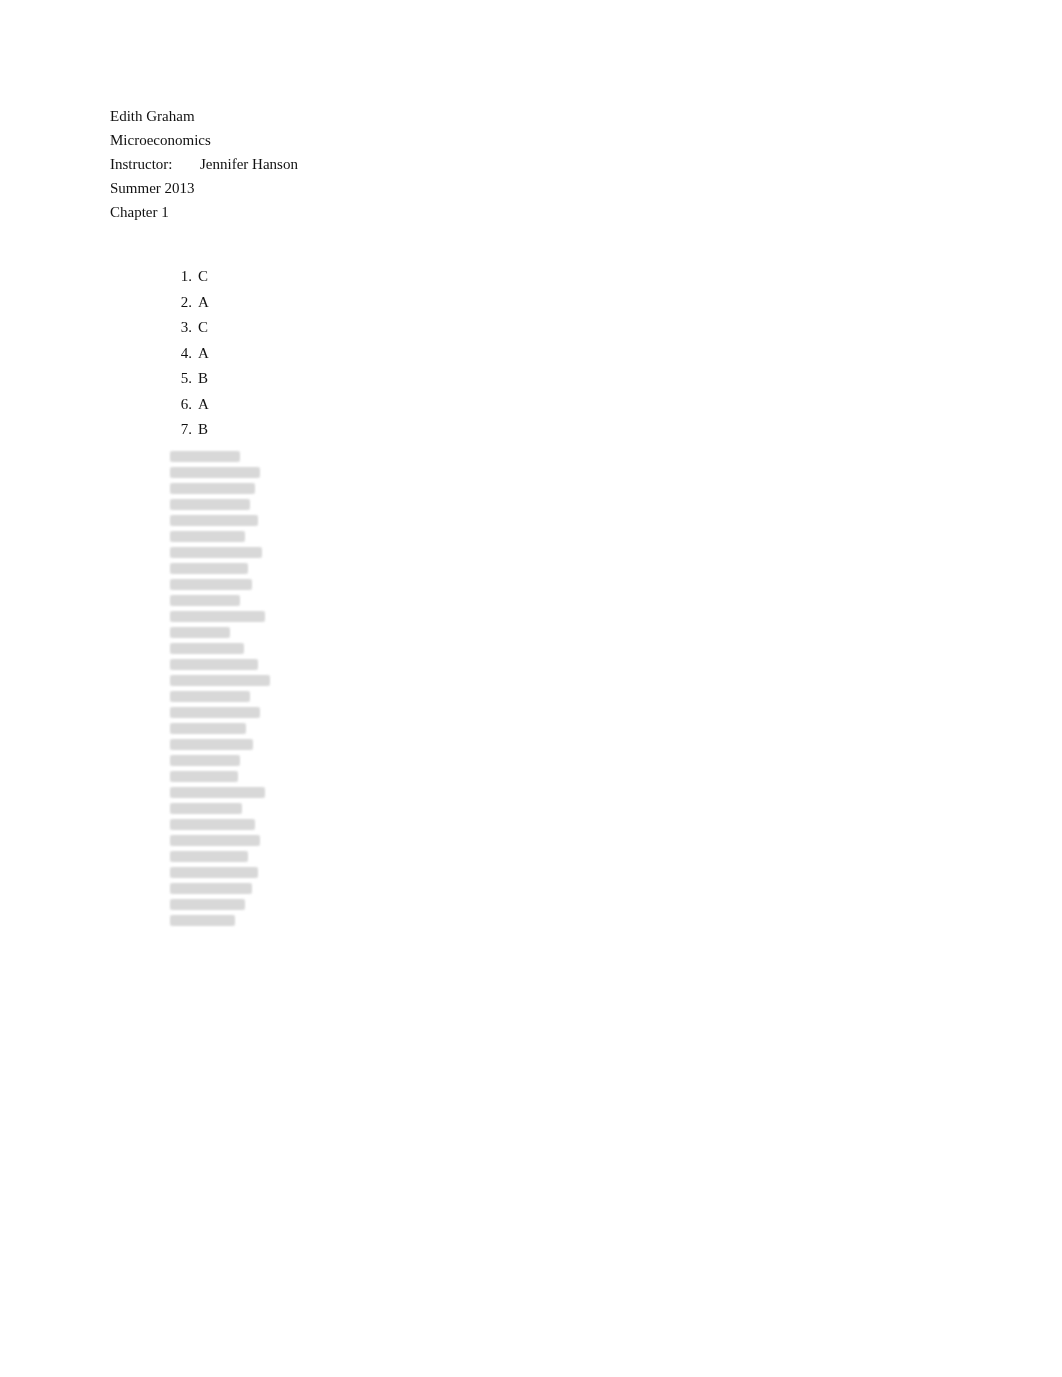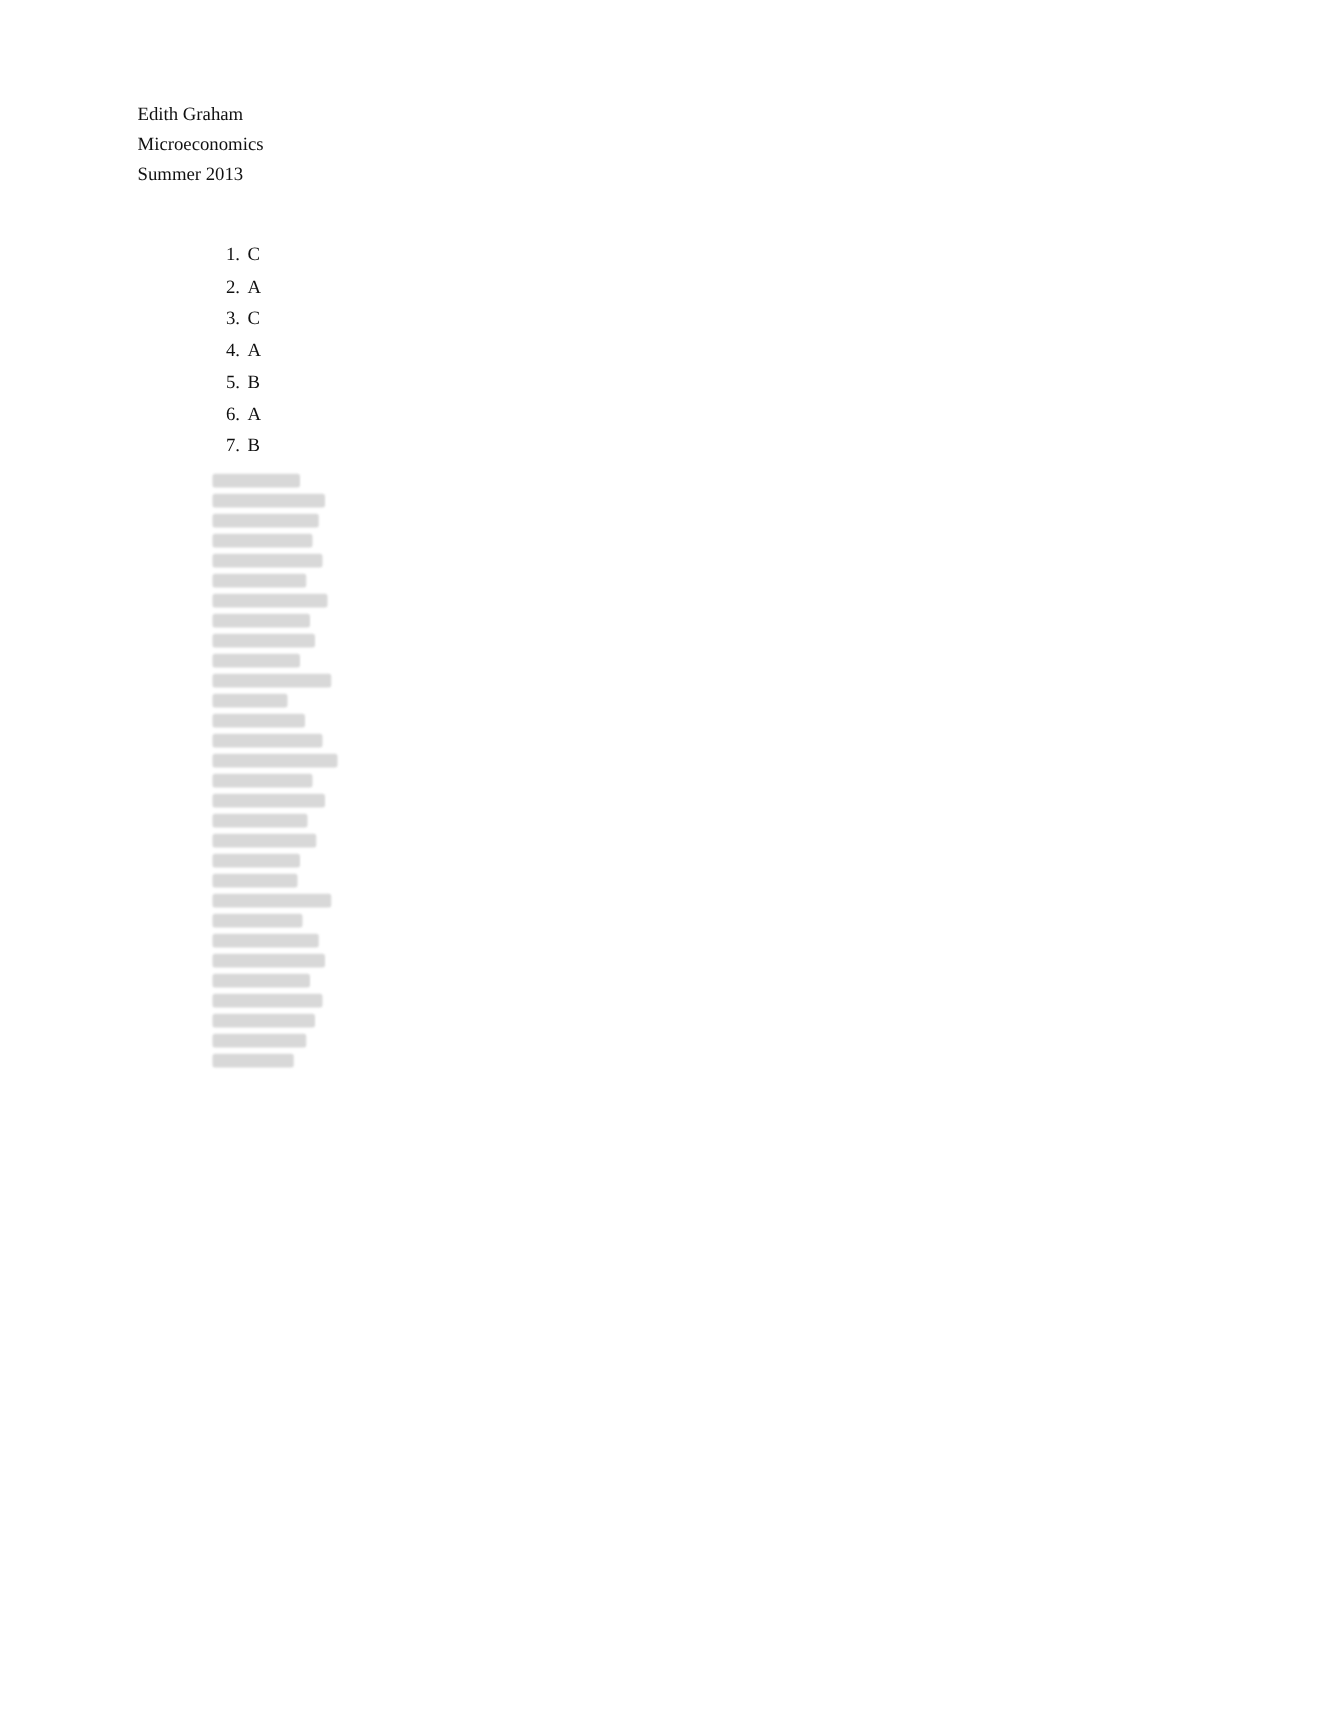--- a/index.html
+++ b/index.html
@@ -14,21 +14,21 @@
       font-size: 15px;
       color: #111111;
       width: 1062px;
       min-height: 1377px;
     }
 
     .page {
       width: 885px;
       min-height: 1377px;
       background: #ffffff;
-      padding: 80px 110px;
+      padding: 104px 110px;
     }
 
     .header-block {
       margin-bottom: 40px;
     }
 
     .header-line {
       line-height: 1.6;
       font-size: 15px;
     }
@@ -80,21 +80,26 @@
     }
   </style>
 </head>
 <body>
 
 <div class="page">
 
   <div class="header-block">
     <div class="header-line">Edith Graham</div>
     <div class="header-line">Microeconomics</div>
+    <div class="header-line instructor-line">
+      <span class="instructor-label">Instructor:</span>
+      <span>Jennifer Hanson</span>
+    </div>
     <div class="header-line">Summer 2013</div>
+    <div class="header-line">Chapter 1</div>
   </div>
 
   <div class="answers-section">
     <ol class="answer-list">
     <li>
           <span class="answer-num">1.</span>
           <span>C</span>
         </li>
         <li>
           <span class="answer-num">2.</span>

